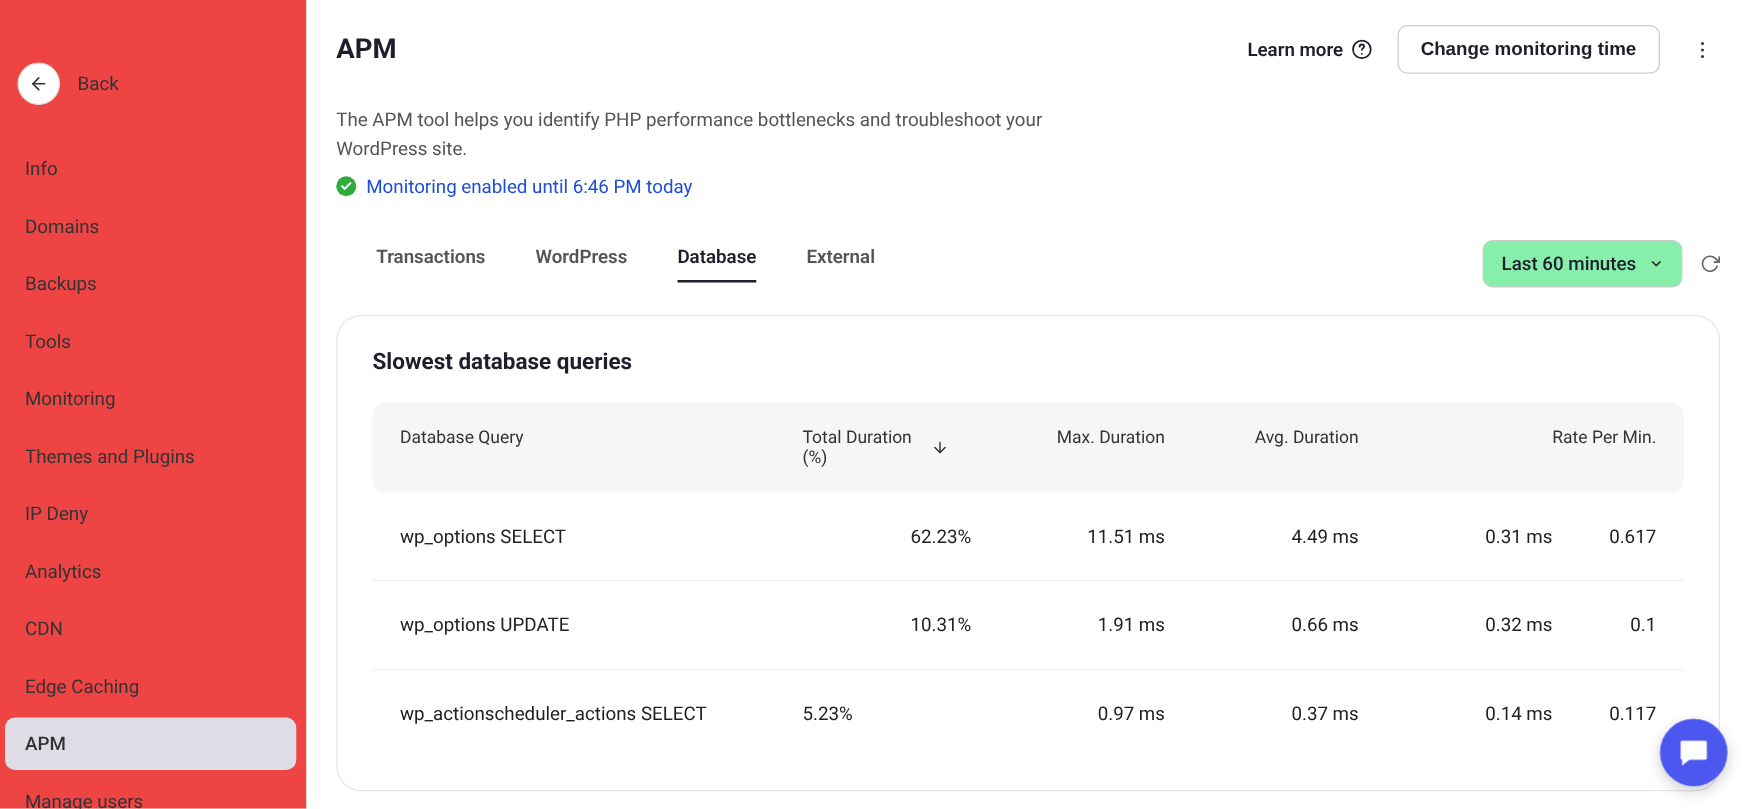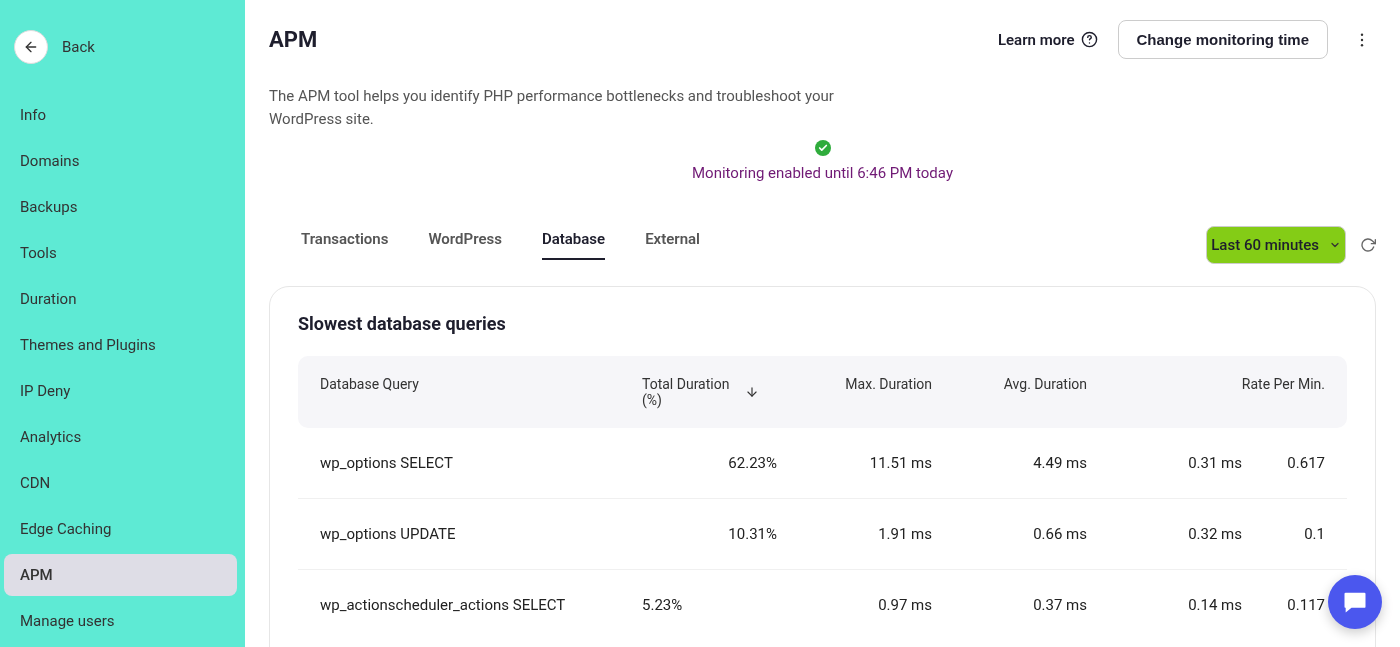--- a/index.html
+++ b/index.html
@@ -11,23 +11,23 @@
       font-family: -apple-system, BlinkMacSystemFont, "Segoe UI", Roboto, Helvetica, Arial, sans-serif;
       background: #fff;
       color: #1e1e2d;
       width: 1400px;
       height: 647px;
       overflow: hidden;
       display: flex;
     }
     .sidebar {
       width: 245px;
-      background: #5eead4;
+      background: #ef4444;
       height: 647px;
-      padding-top: 2px;
+      padding-top: 22px;
       flex-shrink: 0;
     }
     .back-container {
       display: flex;
       align-items: center;
       padding: 28px 14px 30px 14px;
       gap: 14px;
     }
     .back-button {
       width: 34px;
@@ -115,23 +115,22 @@
       color: #555;
       line-height: 1.5;
       max-width: 600px;
       margin-bottom: 10px;
     }
     .status-row {
       display: flex;
       align-items: center;
       gap: 8px;
       font-size: 15px;
-      color: #701a75;
-      margin-bottom: 44px;
-      flex-direction: column;
+      color: #1d4ed8;
+      margin-bottom: 34px;
     }
     .status-check {
       width: 16px;
       height: 16px;
       background: #2fac3c;
       border-radius: 50%;
       display: flex;
       align-items: center;
       justify-content: center;
     }
@@ -159,24 +158,24 @@
       border-bottom: 2px solid #1e1e2d;
     }
     .tabs-right {
       display: flex;
       align-items: center;
       gap: 14px;
     }
     .time-select {
       border: 1px solid #ccc;
       border-radius: 8px;
-      padding: 9px 4px;
+      padding: 9px 14px;
       font-size: 15px;
       font-weight: 500;
-      background: #84cc16;
+      background: #86efac;
       cursor: pointer;
       display: flex;
       align-items: center;
       gap: 10px;
       color: #1e1e2d;
     }
     .refresh-btn {
       cursor: pointer;
       display: flex;
       align-items: center;
@@ -244,21 +243,21 @@
         <polyline points="12 19 5 12 12 5"></polyline>
       </svg>
     </button>
     <span class="back-label">Back</span>
   </div>
   <nav class="sidebar-nav">
     <div class="sidebar-item">Info</div>
     <div class="sidebar-item">Domains</div>
     <div class="sidebar-item">Backups</div>
     <div class="sidebar-item">Tools</div>
-    <div class="sidebar-item">Duration</div>
+    <div class="sidebar-item">Monitoring</div>
     <div class="sidebar-item">Themes and Plugins</div>
     <div class="sidebar-item">IP Deny</div>
     <div class="sidebar-item">Analytics</div>
     <div class="sidebar-item">CDN</div>
     <div class="sidebar-item">Edge Caching</div>
     <div class="sidebar-item active">APM</div>
     <div class="sidebar-item">Manage users</div>
   </nav>
 </div>
 

